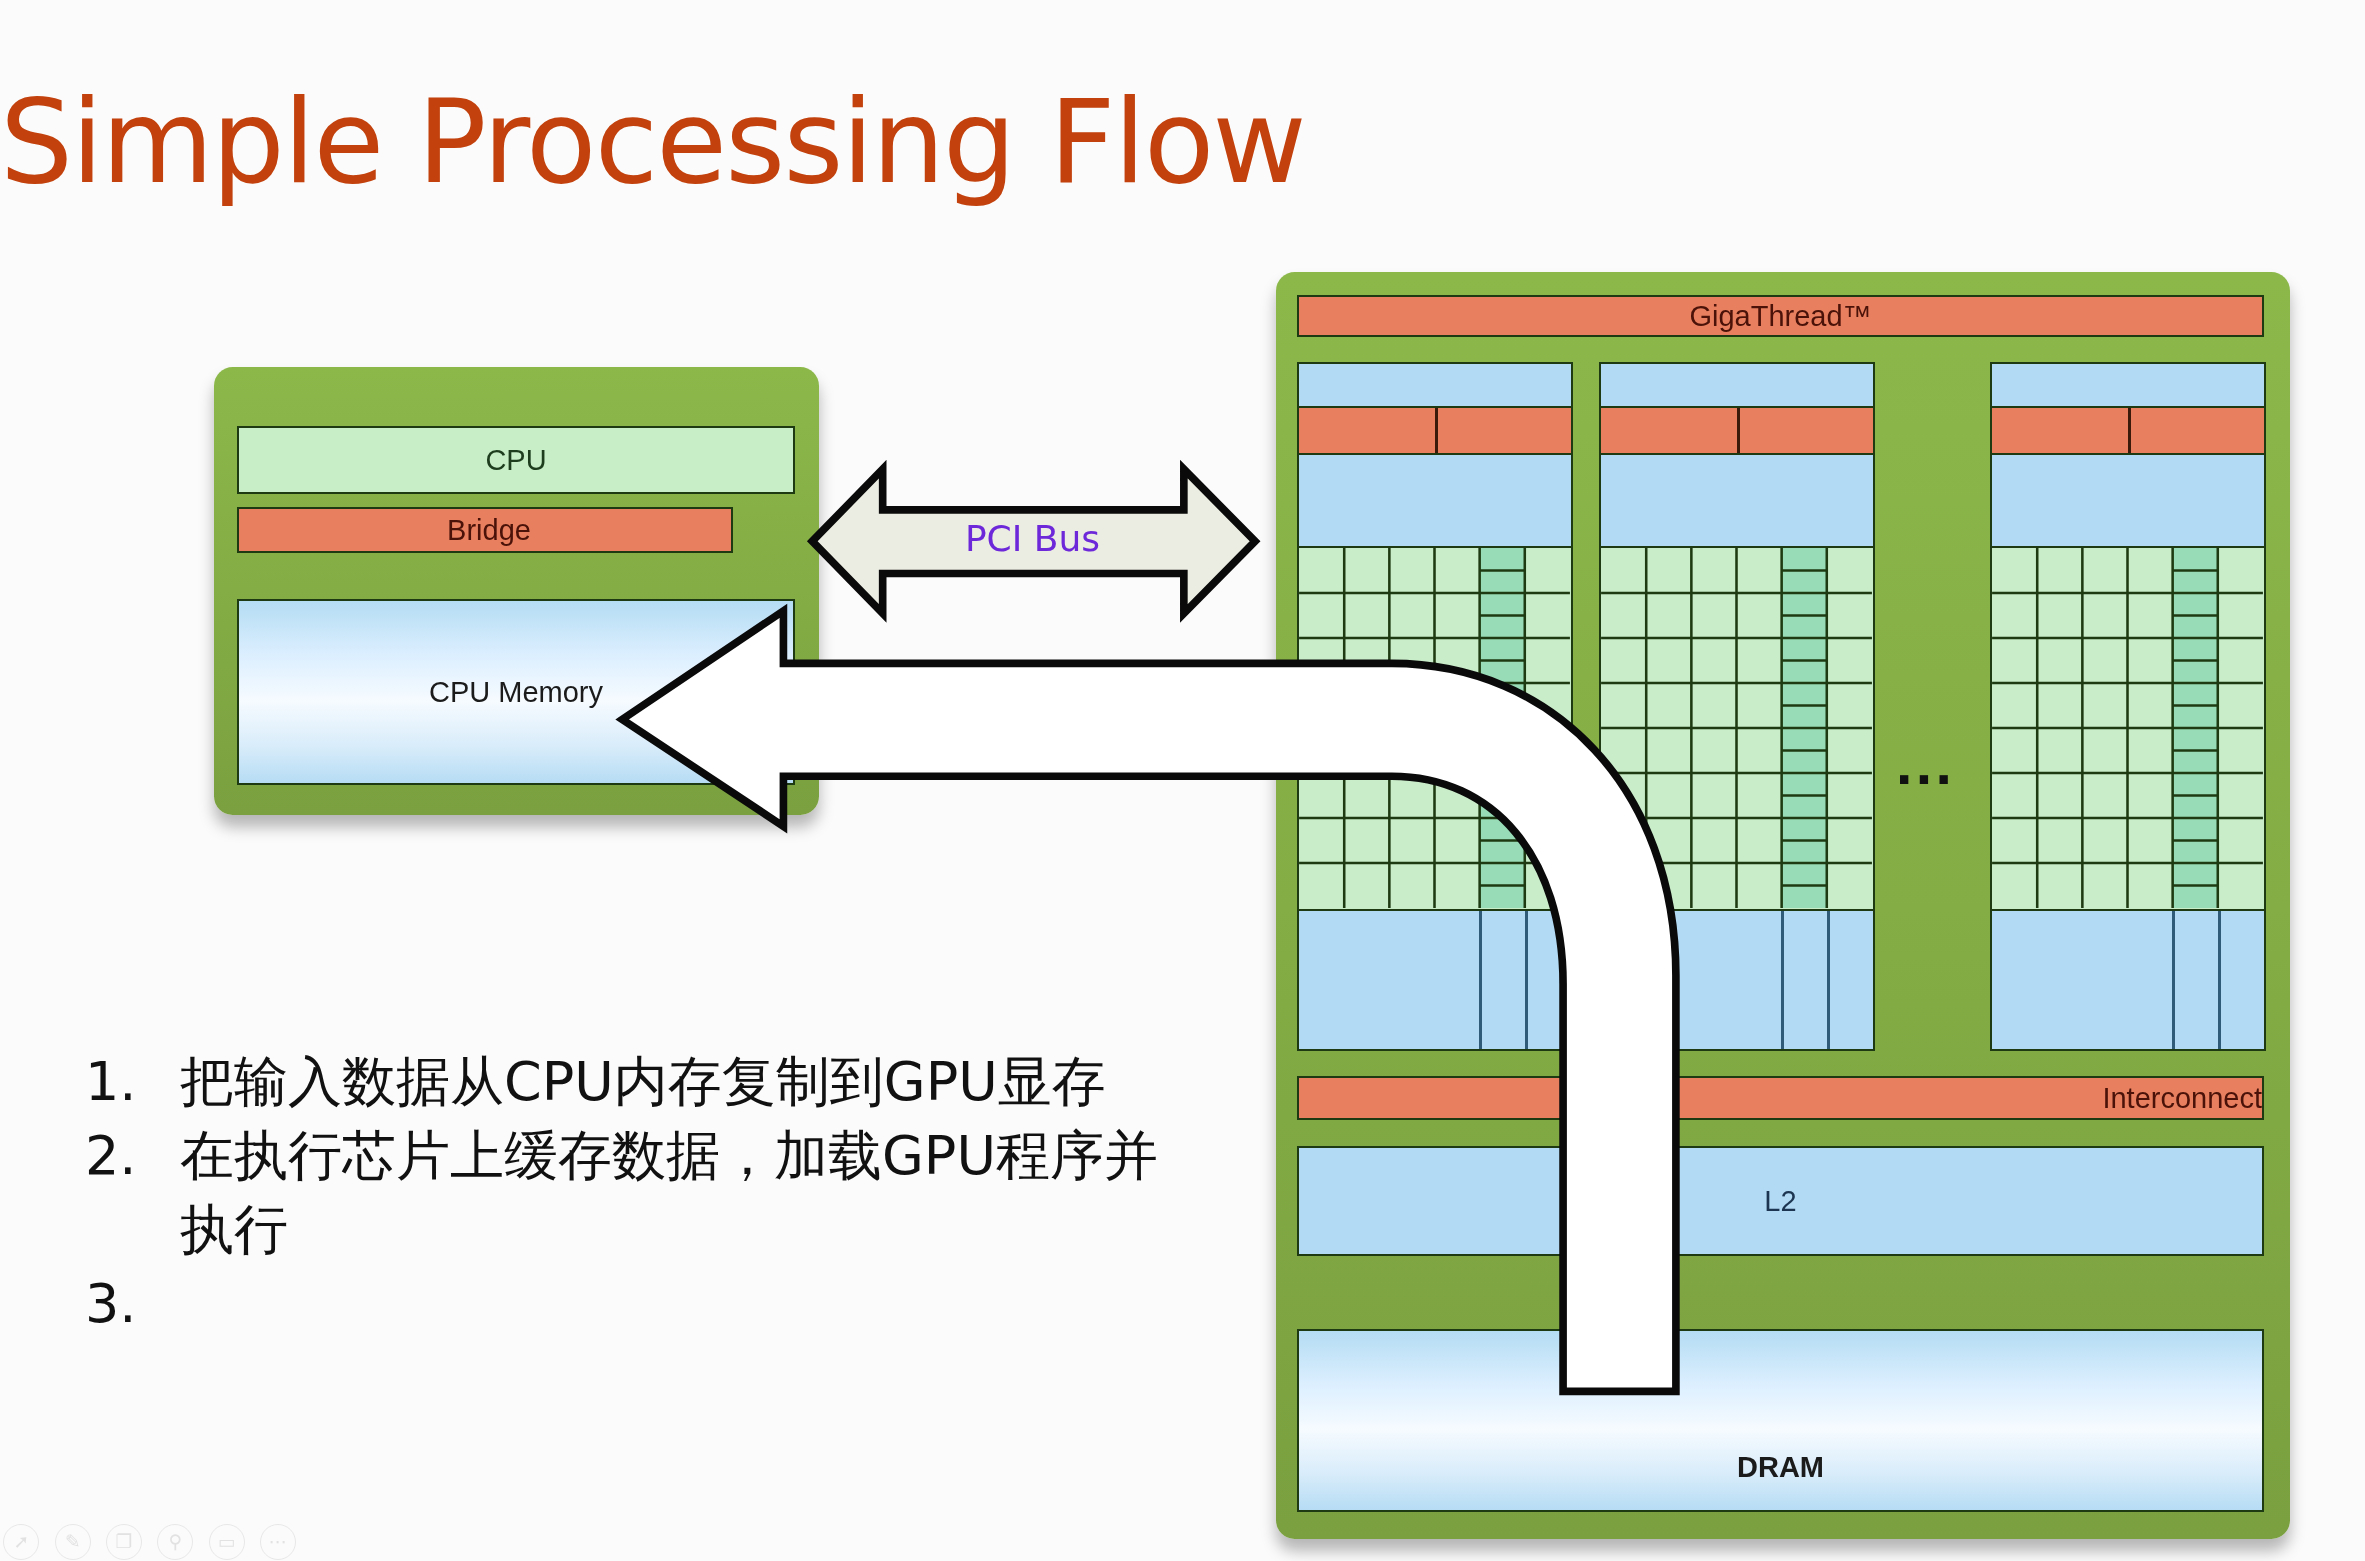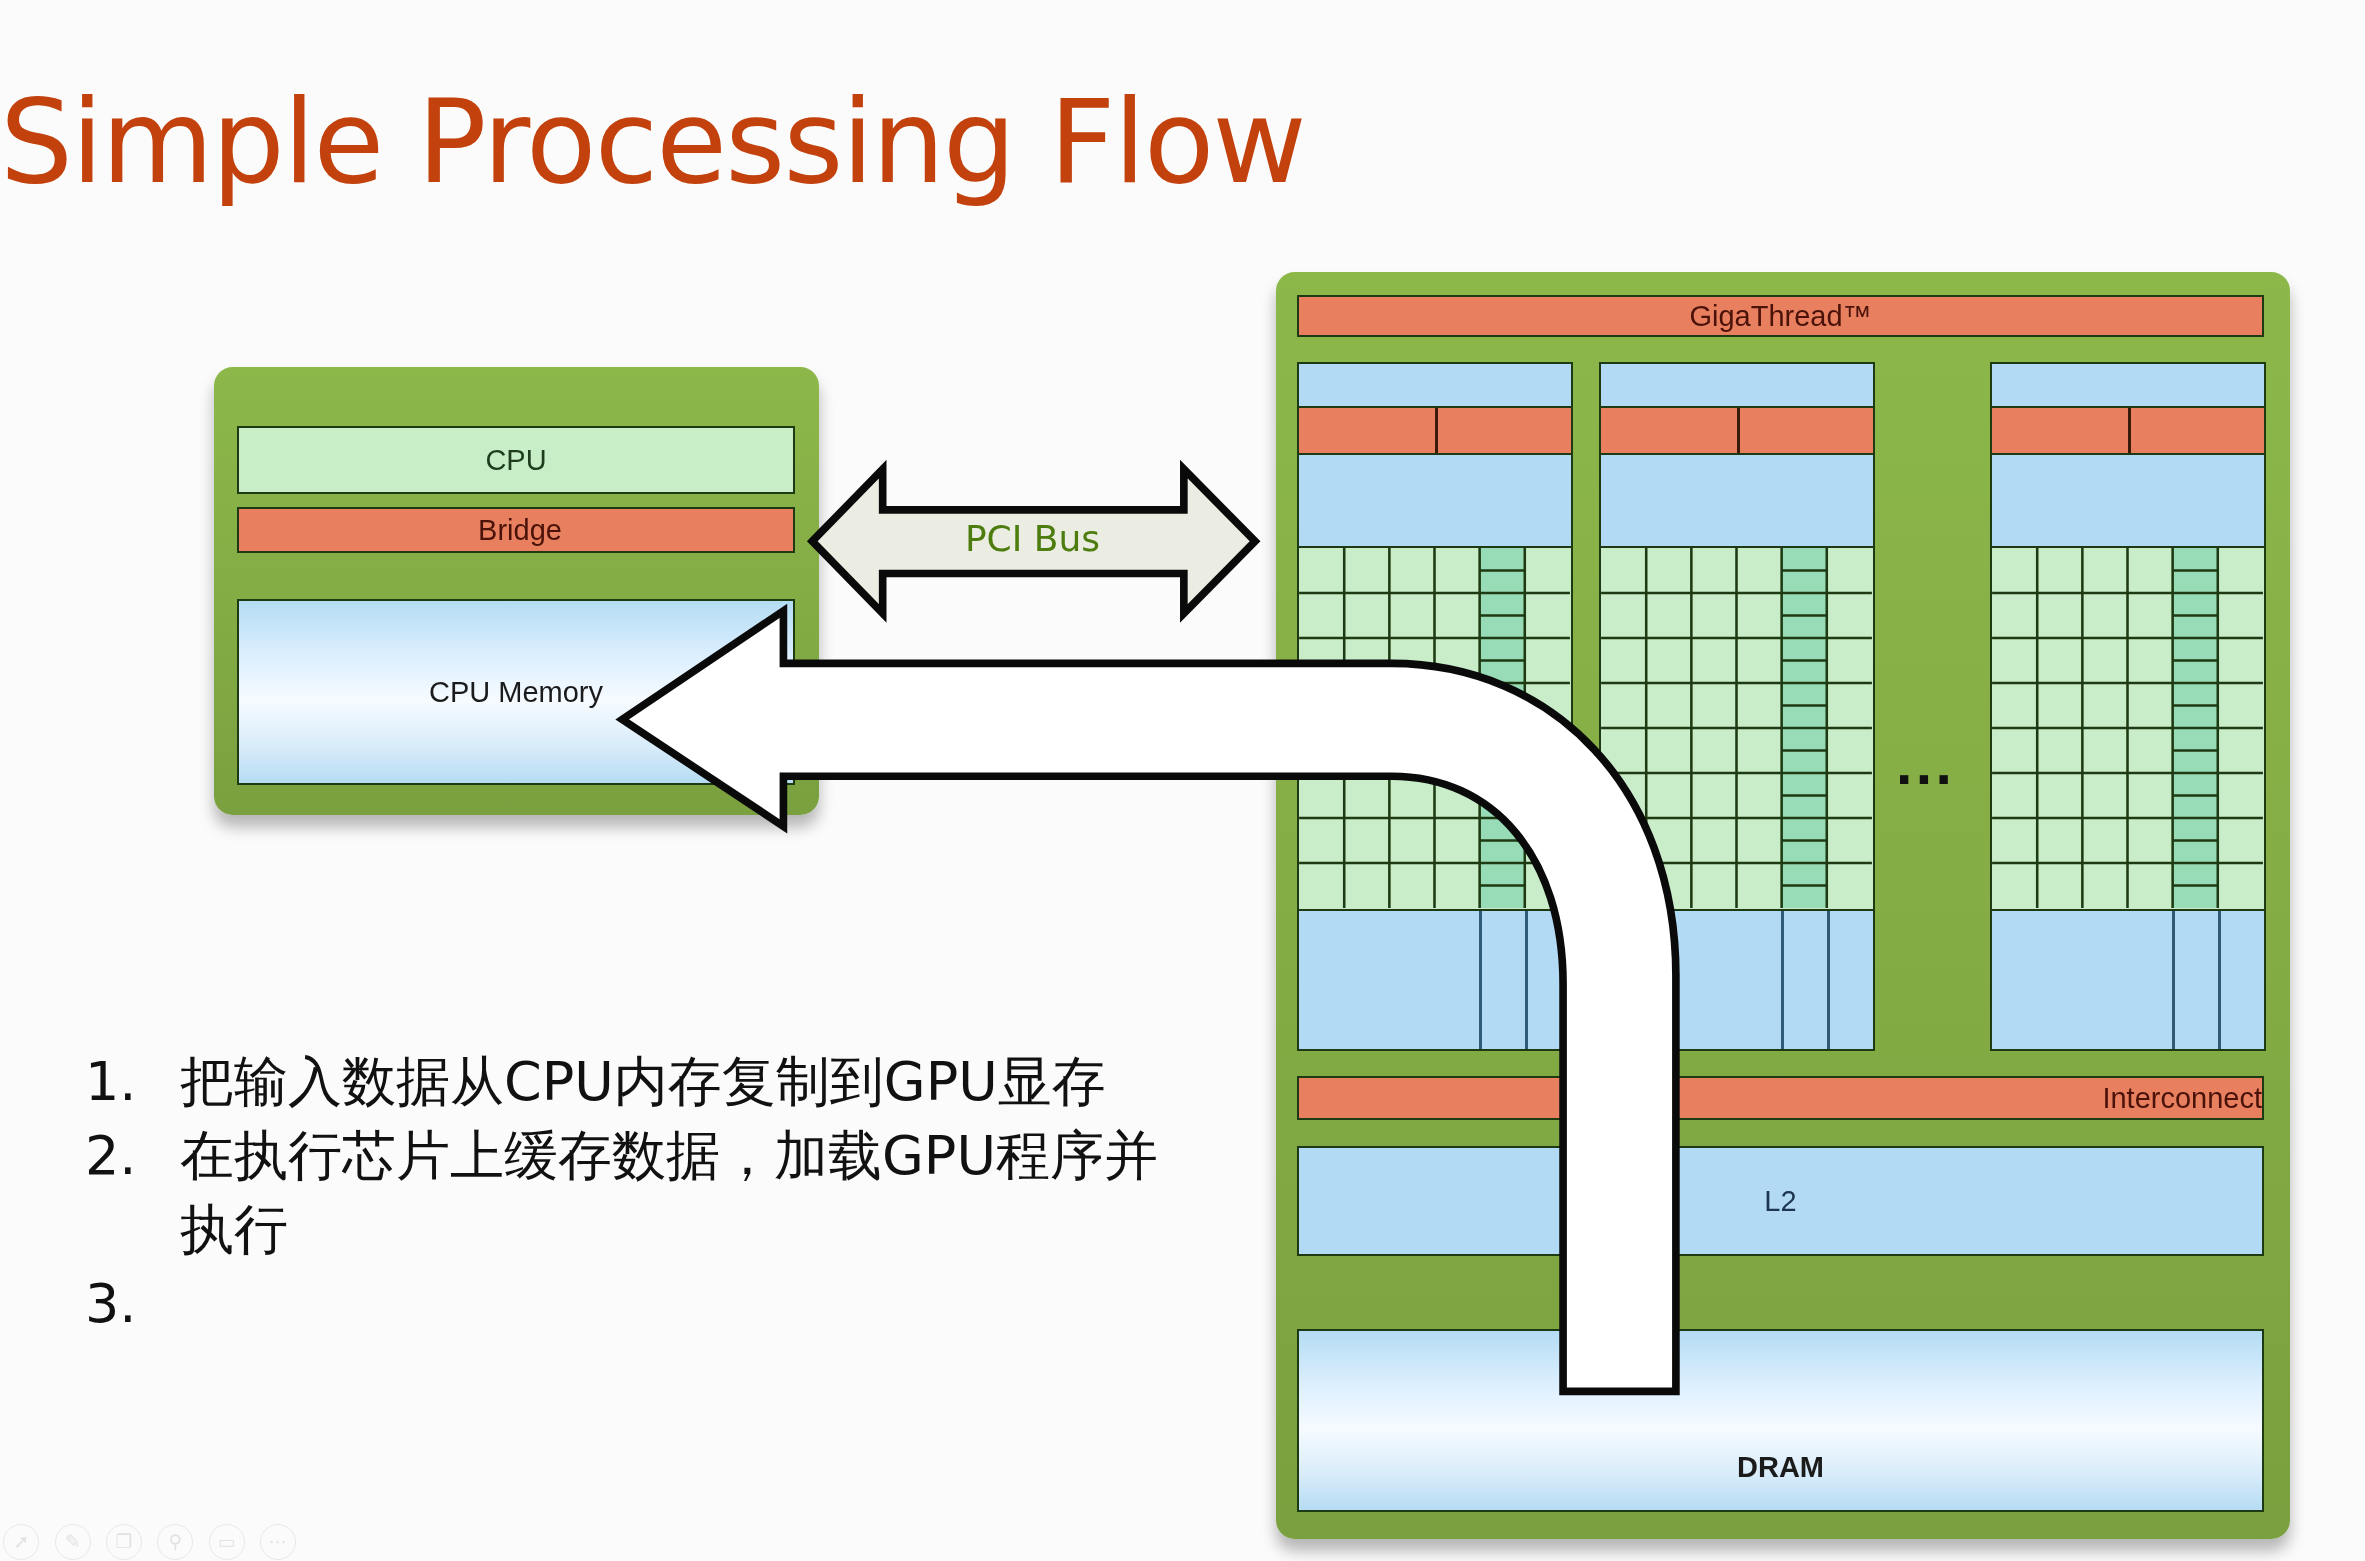--- a/index.html
+++ b/index.html
@@ -52,21 +52,21 @@
   }
   svg.overlay { position:absolute; left:0; top:0; }
 </style>
 </head>
 <body>
 
 <div class="title">Simple Processing Flow</div>
 
 <div class="panel" style="left:214px; top:367px; width:605px; height:448px;"></div>
 <div class="blk green" style="left:237px; top:390px; width:558px; height:68px;">CPU</div>
-<div class="blk orange" style="left:237px; top:507px; width:558px; height:46px;padding-left:8px;">Bridge</div>
+<div class="blk orange" style="left:237px; top:507px; width:496px; height:46px;padding-left:8px;">Bridge</div>
 <div class="blk mem" style="left:237px; top:599px; width:558px; height:186px; color:#1b1b1b;">CPU Memory</div>
 
 <div class="panel" style="left:1276px; top:272px; width:1014px; height:1267px;"></div>
 <div class="blk orange" style="left:1297px; top:295px; width:967px; height:42px;">GigaThread™</div>
 
 <div id="sms">
     <div class="sm" style="left: 1297px; top: 362px; width: 276px; height: 689px;">
       <div class="sm-part sm-orange" style="top: 42px; height: 49px;">
         <div class="div"></div>
       </div>
@@ -185,21 +185,21 @@
 <svg class="overlay" width="2366" height="1561" viewBox="0 0 2788 1840">
 
   <path d="M 957 638 L 1040 553 L 1040 601 L 1395 601 L 1395 553 L 1479 638 L 1395 723 L 1395 676 L 1040 676 L 1040 723 Z" fill="#ecede2" stroke="#0a0a0a" stroke-width="9" stroke-linejoin="miter"></path>
 
   <path d="M 733 848 L 923 720 L 923 782 L 1640 782
            C 1830 782 1975 930 1975 1150
            L 1975 1640 L 1842 1640 L 1842 1160
            C 1842 1010 1760 915 1640 915
            L 923 915 L 923 974 Z" fill="#ffffff" stroke="#0a0a0a" stroke-width="9" stroke-linejoin="miter"></path>
 </svg>
-<div style="position:absolute; left:882px; top:518px; width:301px; text-align:center; font-family:'DejaVu Sans',sans-serif; font-size:36px; color:#4d7c0f;">PCI Bus</div>
+<div style="position:absolute; left:882px; top:518px; width:301px; text-align:center; font-family:'DejaVu Sans',sans-serif; font-size:36px; color:#6d28d9;">PCI Bus</div>
 
 <div class="steps">
   <div class="step">
     <span class="num">1.</span>
     <span class="txt" style="width:1001px;">把输入数据从CPU内存复制到GPU显存</span>
   </div>
   <div class="step">
     <span class="num">2.</span>
     <span class="txt" style="width:1001px;">在执行芯片上缓存数据，加载GPU程序并执行</span>
   </div>

